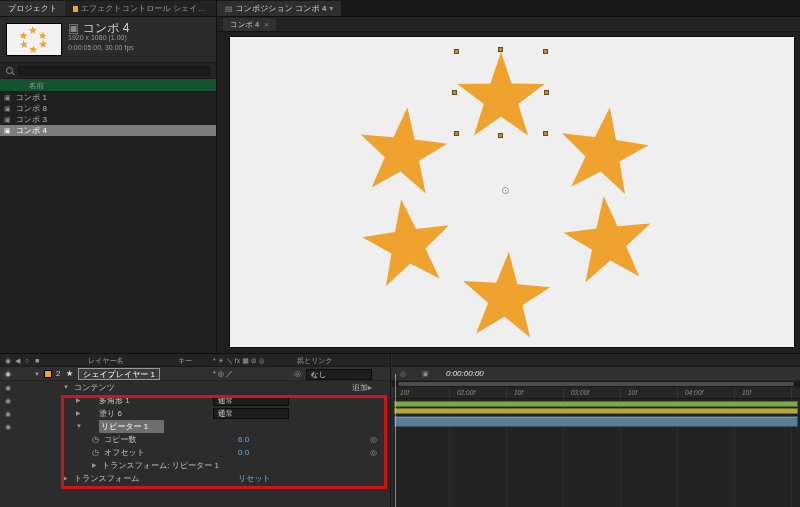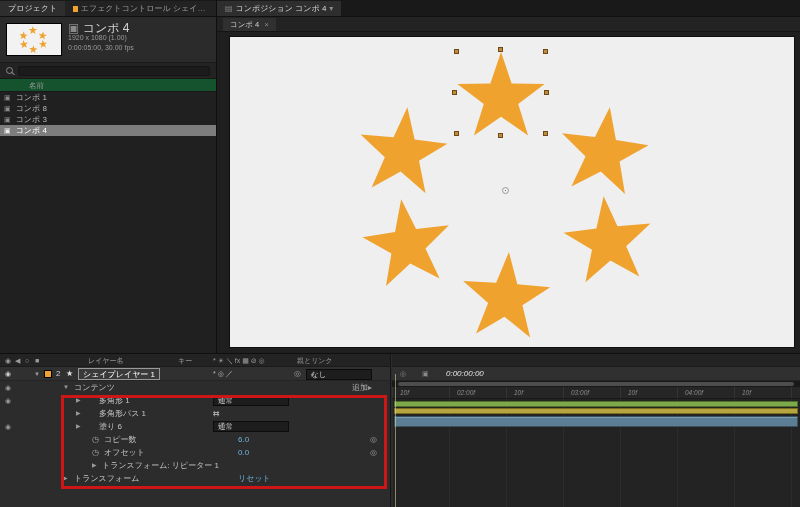--- a/index.html
+++ b/index.html
@@ -228,39 +228,36 @@
         <div class="prow">
           <span class="eye">◉</span>
           <span class="twirl t2">▶</span>
           <span class="l2">多角形 1</span>
           <span class="dd">
             <span>通常</span>
             <span class="ar">▾</span>
           </span>
         </div>
 
-        <div class="prow">
-          <span class="twirl t2">▶</span>
-          <span class="l2">多角形パス 1</span>
-          <span class="pathicons">
-              <span>⇄</span>
-              <span>⇆</span>
-            </span>
-        </div>
 
         <div class="prow">
           <span class="eye">◉</span>
           <span class="twirl t2">▶</span>
           <span class="l2">塗り 6</span>
           <span class="dd">
             <span>通常</span>
             <span class="ar">▾</span>
           </span>
         </div>
 
+        <div class="prow">
+          <span class="eye">◉</span>
+          <span class="twirl t2">▼</span>
+          <span class="l2 hl">リピーター 1</span>
+        </div>
 
         <div class="prow">
           <span class="sw">◷</span>
           <span class="l3">コピー数</span>
           <span class="val blue">6.0</span>
           <span class="rtoggle">◎</span>
         </div>
 
         <div class="prow">
           <span class="sw">◷</span>

